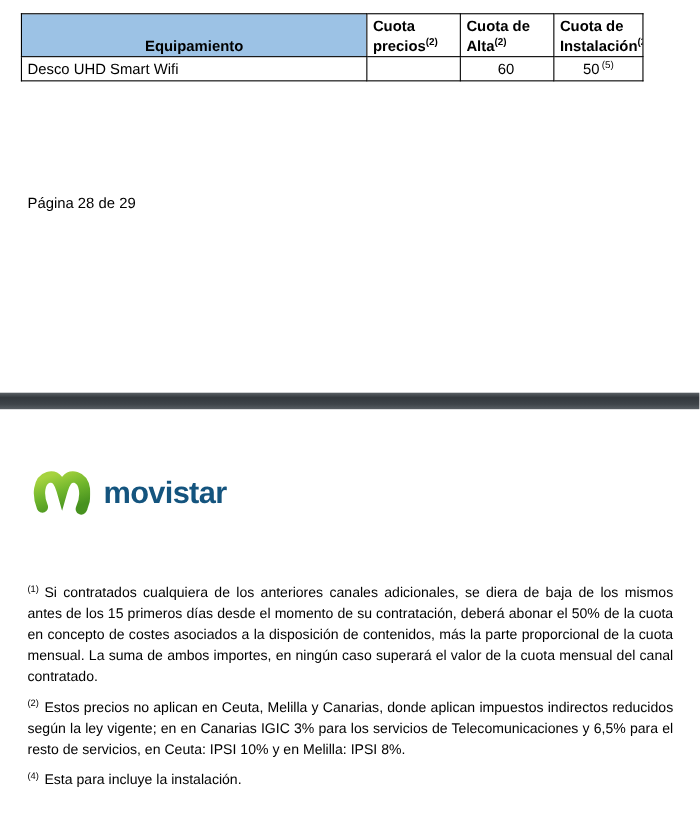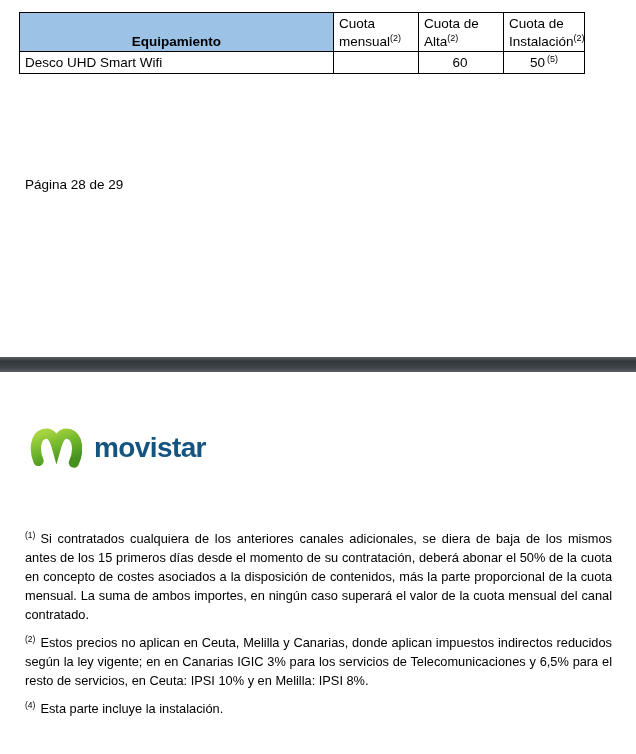--- a/index.html
+++ b/index.html
@@ -23,21 +23,21 @@
   .price-table col.c1{width:314px}
   .price-table col.c2{width:85px}
   .price-table col.c3{width:85px}
   .price-table col.c4{width:81px}
   th.eq-head{
     background:var(--header-bg,#9CC2E5);
     height:36px;vertical-align:bottom;text-align:center;
     font-weight:bold;padding-bottom:2px;
   }
   th.num-head{
-    font-weight:normal;text-align:left;vertical-align:top;
+    font-weight:bold;text-align:left;vertical-align:top;
     line-height:17.5px;padding-top:2px;
   }
   .price-table td{height:21px}
   td.c-label{text-align:left}
   td.c-num{text-align:center}
   .price-table sup{
     font-size:9px;line-height:0;vertical-align:super;letter-spacing:0;
   }
   td.c-num sup{margin-left:2px}
   .lbl-b{font-weight:bold;margin-left:4px}
@@ -86,21 +86,21 @@
       <col class="c3">
       <col class="c4">
     </colgroup>
   <thead>
     <tr>
       <th class="eq-head">
         <span>Equipamiento</span>
       </th>
       <th class="num-head">
         <span>Cuota</span><br>
-        <span>mensual</span><sup>(2)</sup>
+        <span>precios</span><sup>(2)</sup>
       </th>
       <th class="num-head">
         <span>Cuota de</span><br>
         <span>Alta</span><sup>(2)</sup>
       </th>
       <th class="num-head">
         <span>Cuota de</span><br>
         <span>Instalación</span><sup>(2)</sup>
       </th>
     </tr>
@@ -129,15 +129,15 @@
       </linearGradient>
     </defs>
     <path d="M 9.5 40.5 C 4.5 28.5 5.5 13.5 15.5 10.5 C 24 8 27.5 16.5 29.5 23.5 C 31.5 16.5 35 8 43.5 10.5 C 53.5 13.5 55 29.5 49 42.5" fill="none" stroke="url(#mgrad)" stroke-width="11.5" stroke-linecap="round"></path>
   </svg>
   <span class="logo-text">movistar</span>
 </div>
 
 <div class="footnotes">
   <p class="fn justify"><sup>(1)</sup><span>Si contratados cualquiera de los anteriores canales adicionales, se diera de baja de los mismos antes de los 15 primeros días desde el momento de su contratación, deberá abonar el 50% de la cuota en concepto de costes asociados a la disposición de contenidos, más la parte proporcional de la cuota mensual. La suma de ambos importes, en ningún caso superará el valor de la cuota mensual del canal contratado.</span></p>
   <p class="fn justify"><sup>(2)</sup><span>Estos precios no aplican en Ceuta, Melilla y Canarias, donde aplican impuestos indirectos reducidos según la ley vigente; en en Canarias IGIC 3% para los servicios de Telecomunicaciones y 6,5% para el resto de servicios, en Ceuta: IPSI 10% y en Melilla: IPSI 8%.</span></p>
-  <p class="fn"><sup>(4)</sup><span>Esta parte incluye la instalación.</span></p>
+  <p class="fn"><sup>(4)</sup><span>Esta para incluye la instalación.</span></p>
 
 </div>
 
 </body></html>

